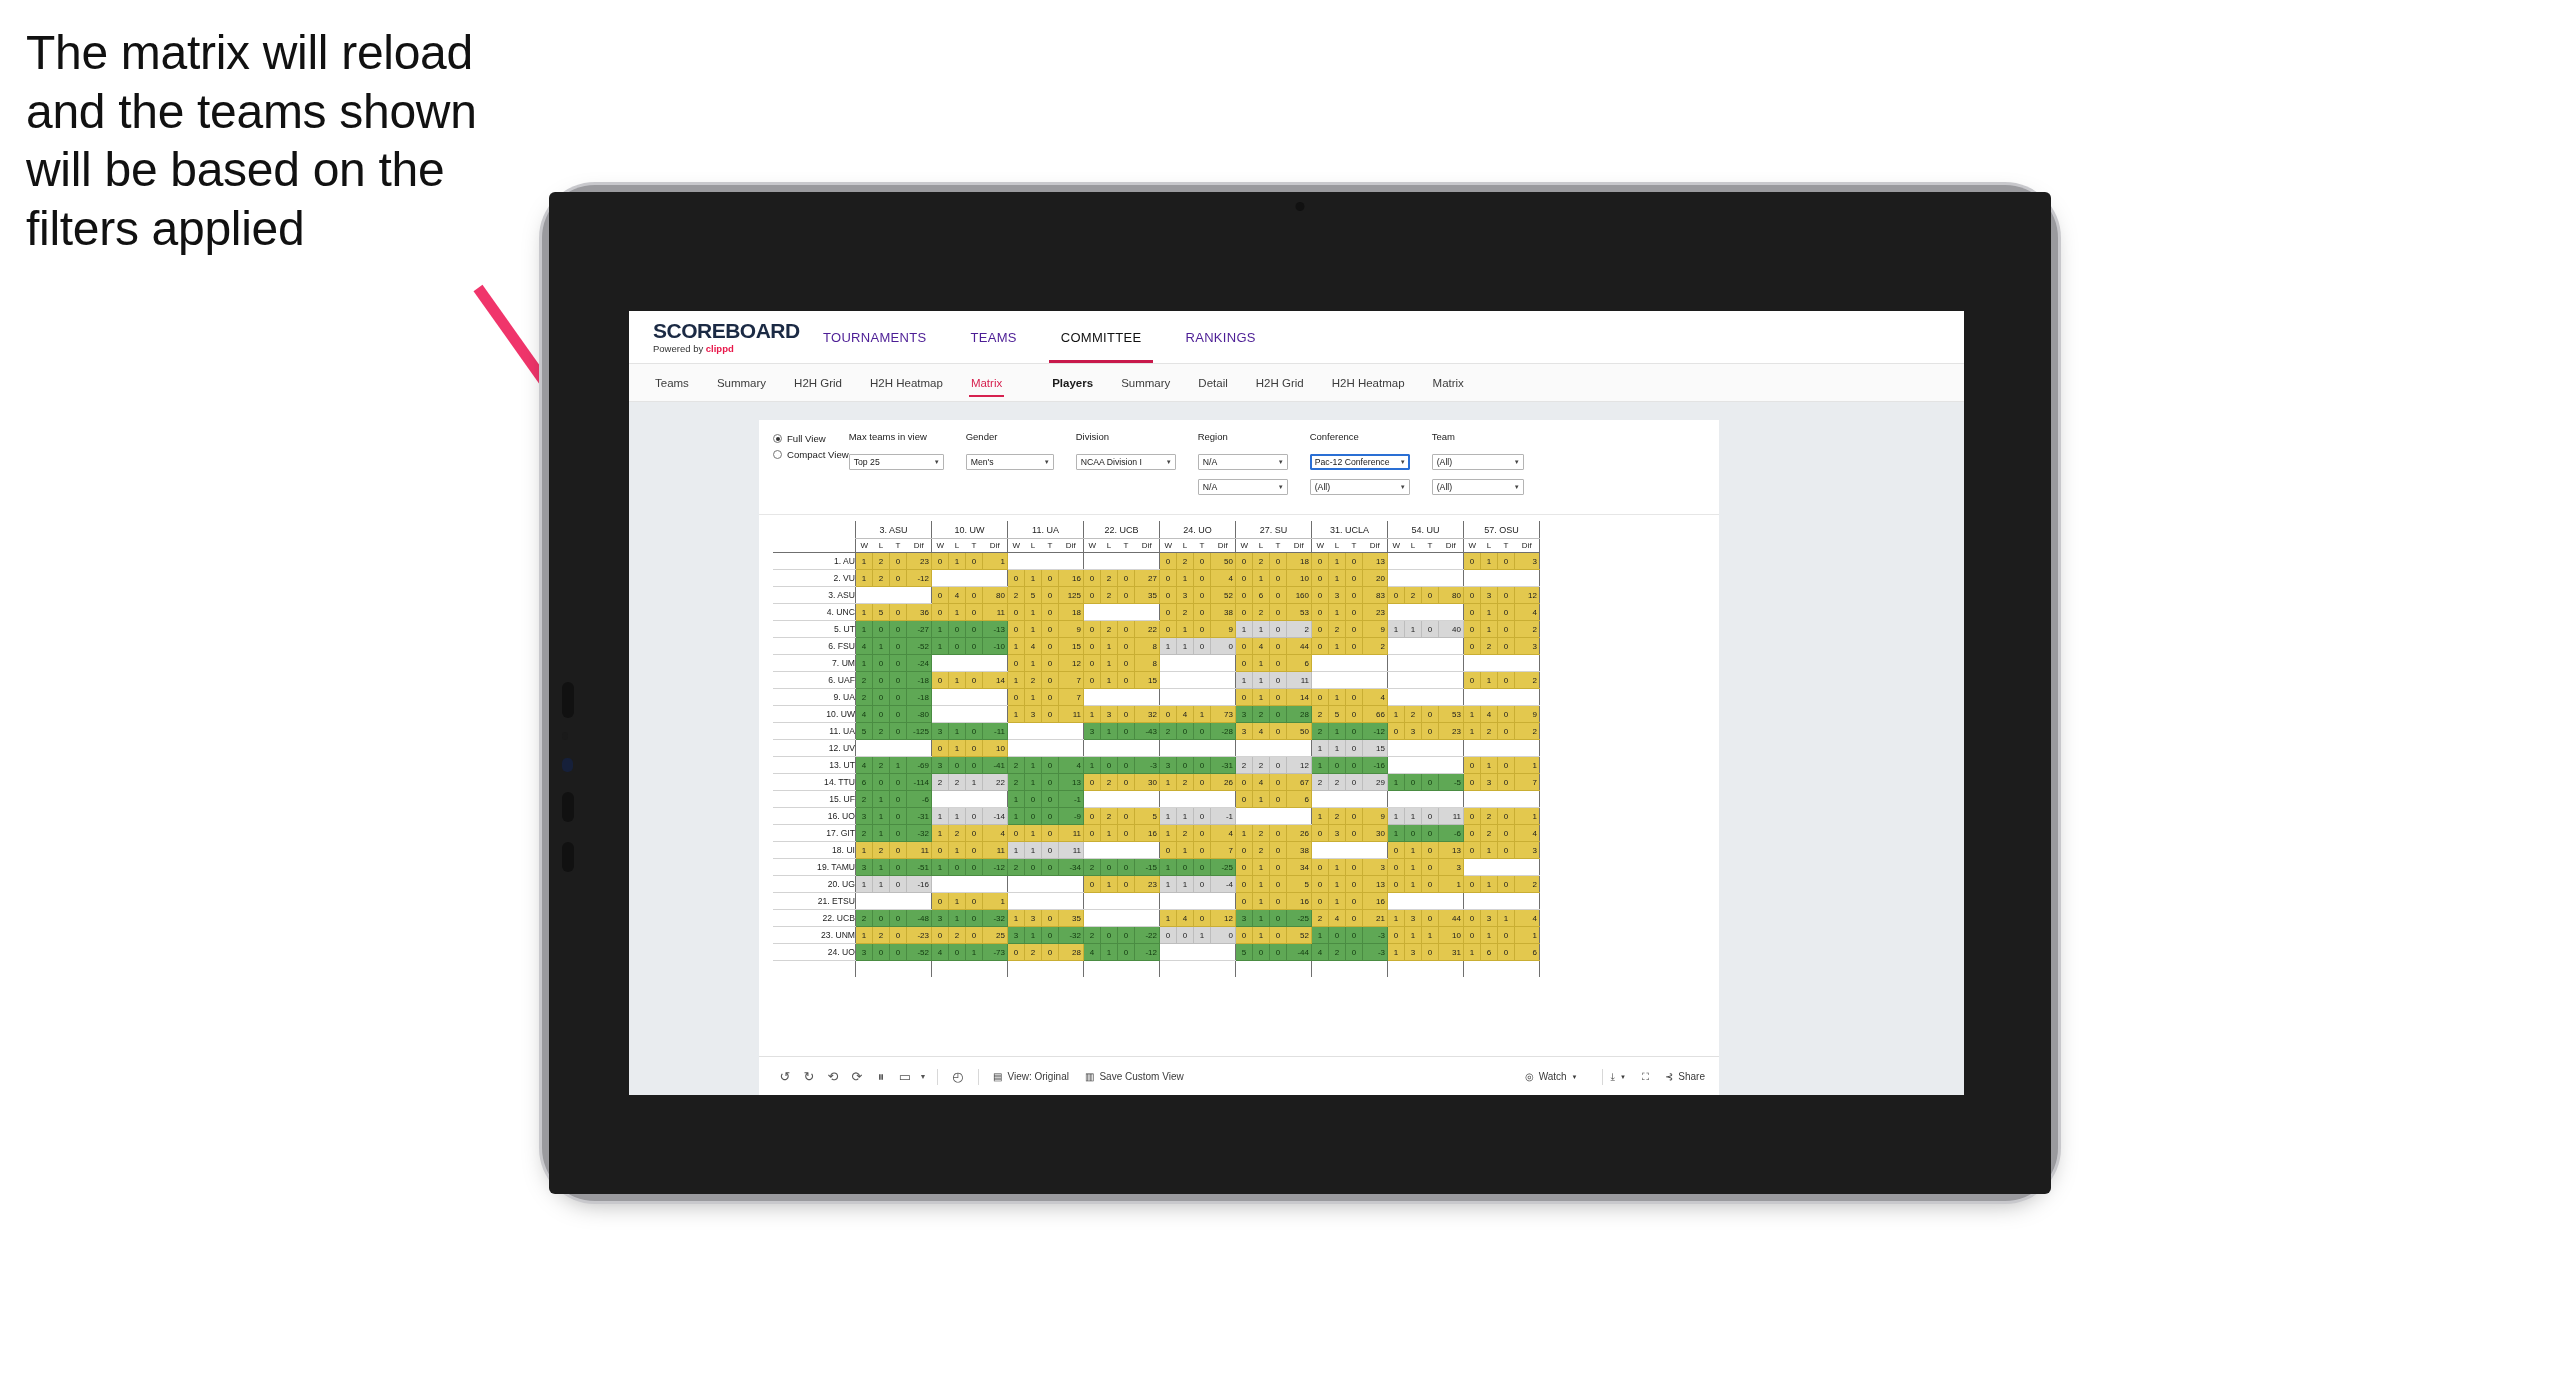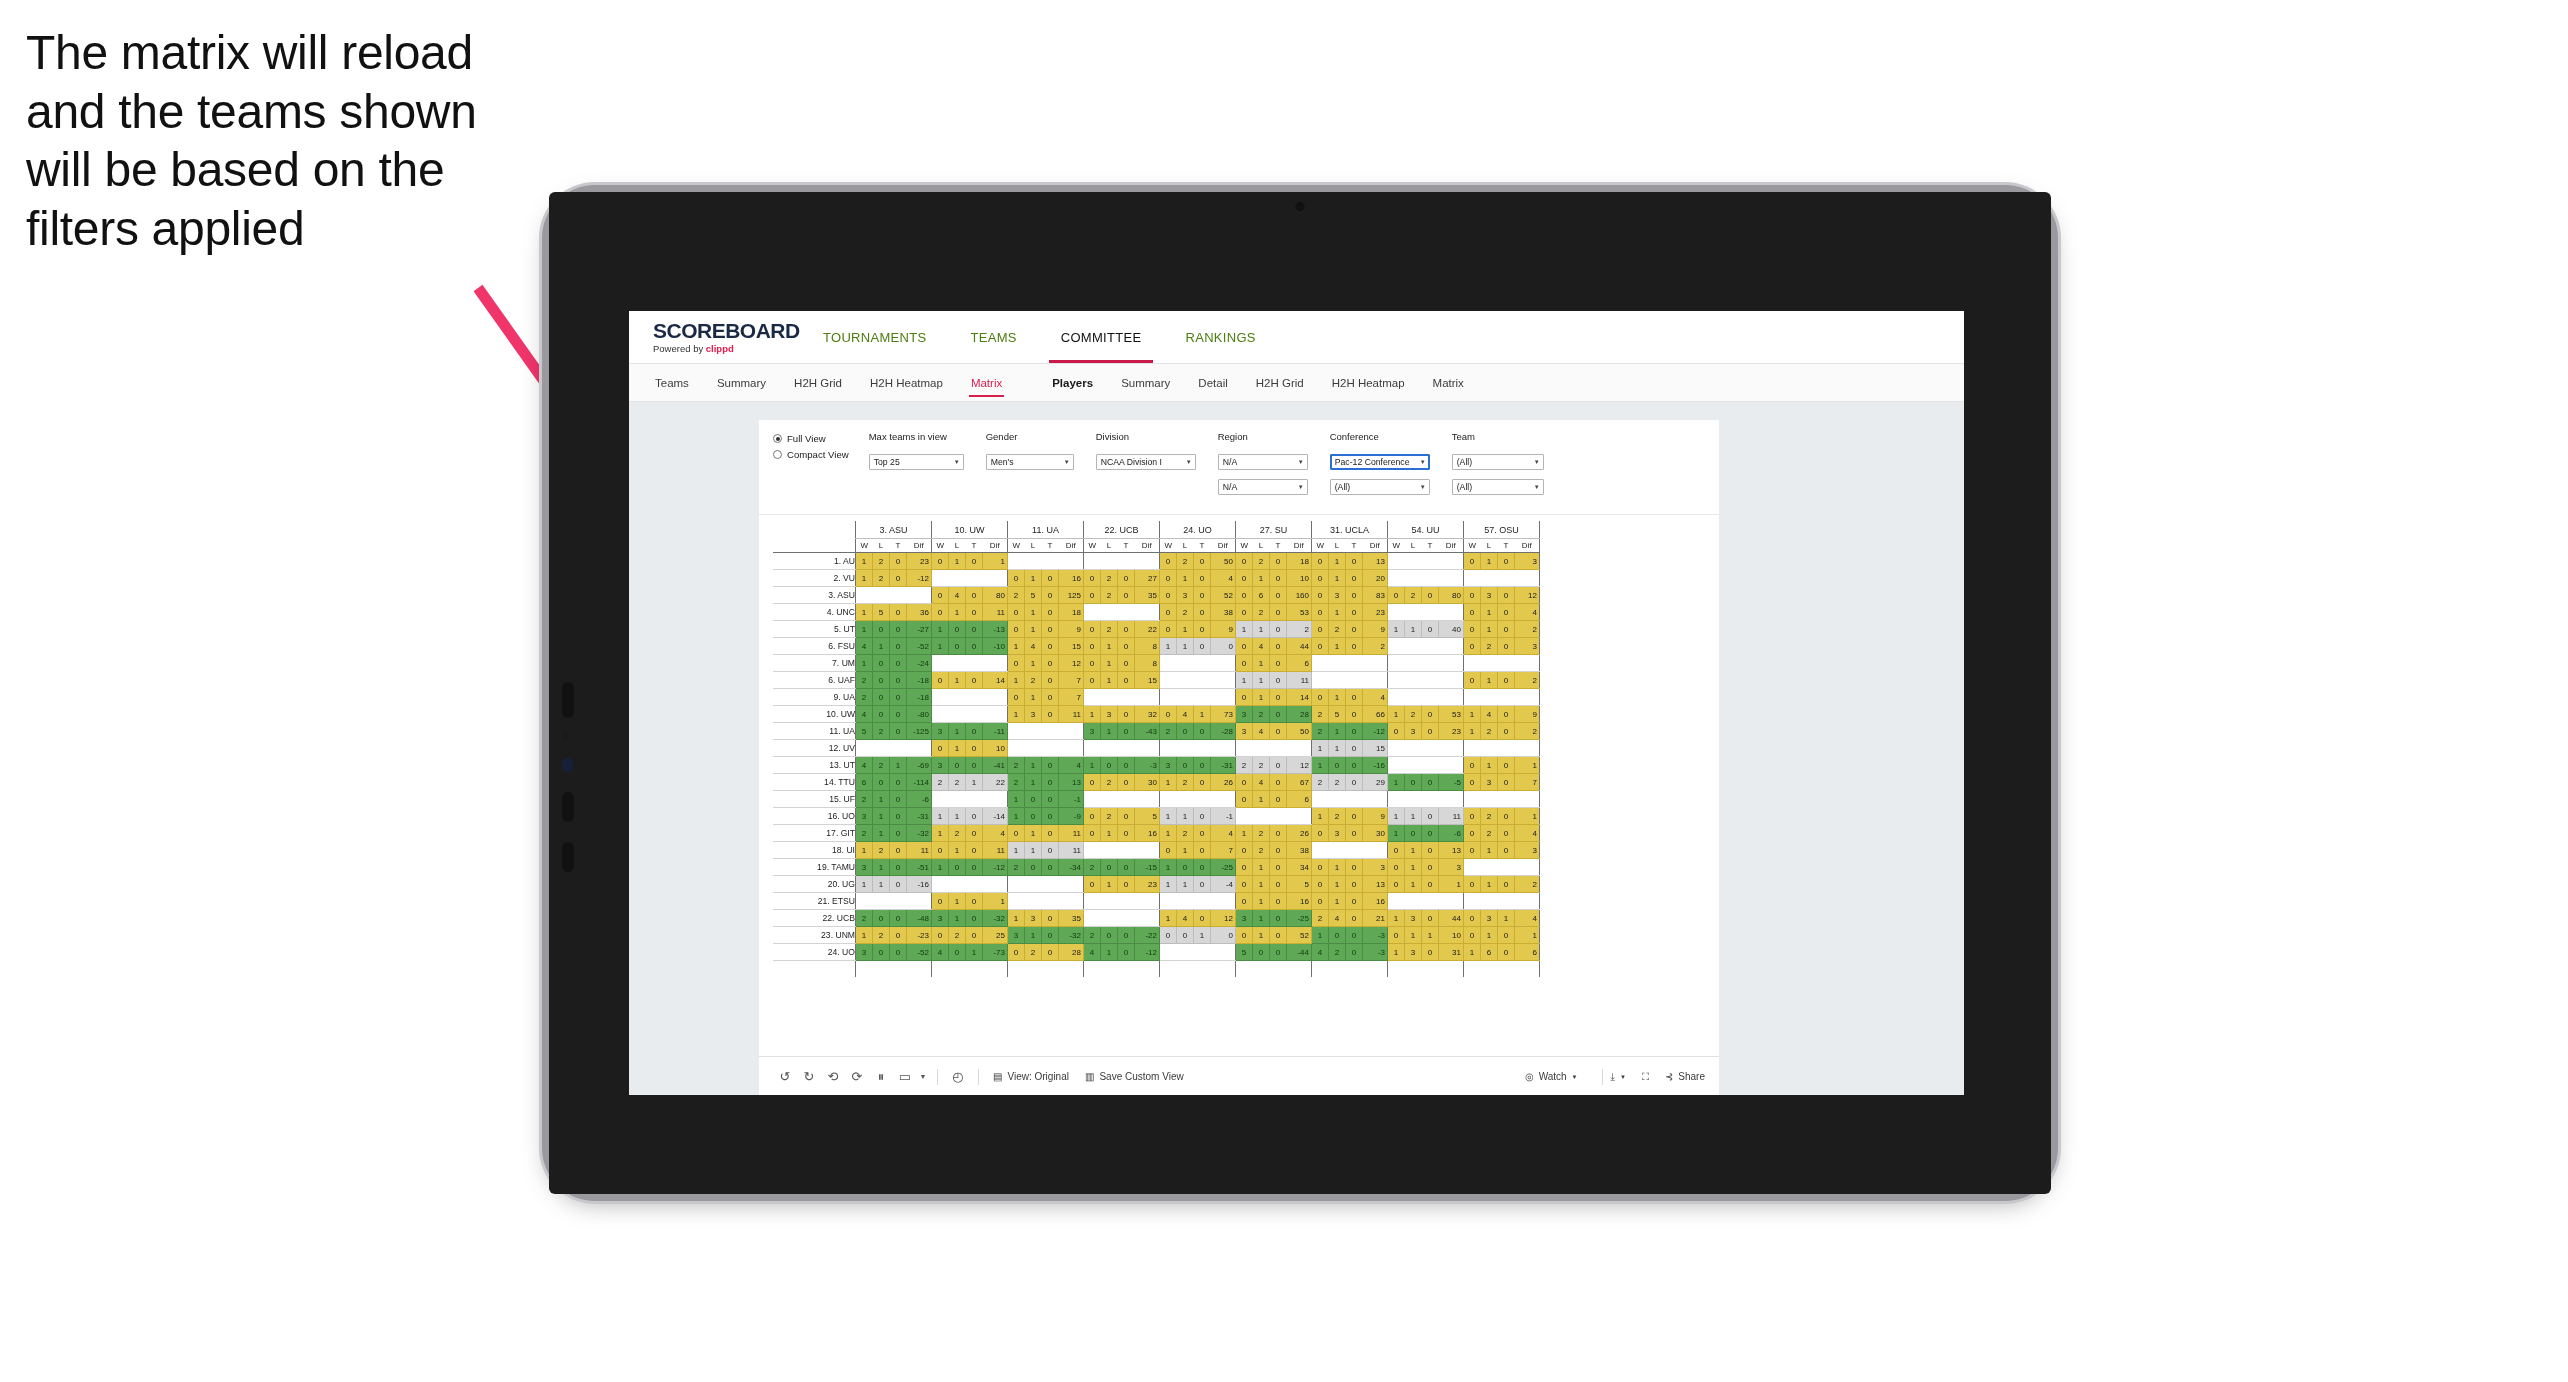--- a/index.html
+++ b/index.html
@@ -74,21 +74,21 @@
     width:172px;display:flex;flex-direction:column;justify-content:center;
     padding-left:24px;box-sizing:border-box;
   }
   #brand .logo{
     font-size:21px;font-weight:bold;letter-spacing:-0.5px;color:#1b2a44;
     font-family:"Liberation Sans", sans-serif;line-height:1;
   }
   #brand .powered{font-size:9.5px;color:#333;margin-top:2px;}
   #brand .powered b{color:#e8174a;font-weight:bold;}
   .topnav-item{
-    display:flex;align-items:center;padding:0 22px;font-size:13px;color:#4d7c0f;
+    display:flex;align-items:center;padding:0 22px;font-size:13px;color:#4c1d95;
     letter-spacing:.3px;position:relative;cursor:pointer;
   }
   .topnav-item.active{color:#111;font-weight:normal;}
   .topnav-item.active:after{
     content:"";position:absolute;left:10px;right:10px;bottom:0;height:3px;background:#c8194b;
   }
   
   #subnav{
     height:38px;background:#fafafa;border-bottom:1px solid #e3e3e3;
     display:flex;align-items:center;padding-left:24px;box-sizing:border-box;
@@ -120,21 +120,21 @@
   .fgroup{margin-right:22px;}
   .flabel{font-size:9.5px;color:#222;margin-bottom:12px;white-space:nowrap;}
   .fsel{
     height:16px;border:1px solid #b4b4b4;background:#fff;border-radius:1px;
     font-size:8.7px;color:#1a1a1a;display:flex;align-items:center;
     padding:0 3px 0 4px;box-sizing:border-box;justify-content:space-between;
     margin-bottom:9px;cursor:pointer;white-space:nowrap;
   }
   .fsel .cav{font-size:6px;color:#444;margin-left:4px;}
   .fsel.hl{border:1px solid #2a6fd4;box-shadow:0 0 0 1px #2a6fd4 inset;}
-  .radios{display:flex;flex-direction:column;justify-content:center;margin-right:20px;padding-top:2px;}
+  .radios{display:flex;flex-direction:column;justify-content:center;padding-top:2px;}
   .radio-row{display:flex;align-items:center;font-size:9.6px;color:#1a1a1a;margin-bottom:5px;cursor:pointer;}
   .rdot{
     width:9px;height:9px;border-radius:50%;border:1px solid #777;margin-right:5px;
     box-sizing:border-box;display:inline-block;position:relative;background:#fff;flex:none;
   }
   .rdot.on:after{
     content:"";position:absolute;left:1.5px;top:1.5px;width:4px;height:4px;border-radius:50%;background:#333;
   }
   
   #matrixwrap{flex:1;overflow:hidden;position:relative;padding:6px 0 0 0;}

